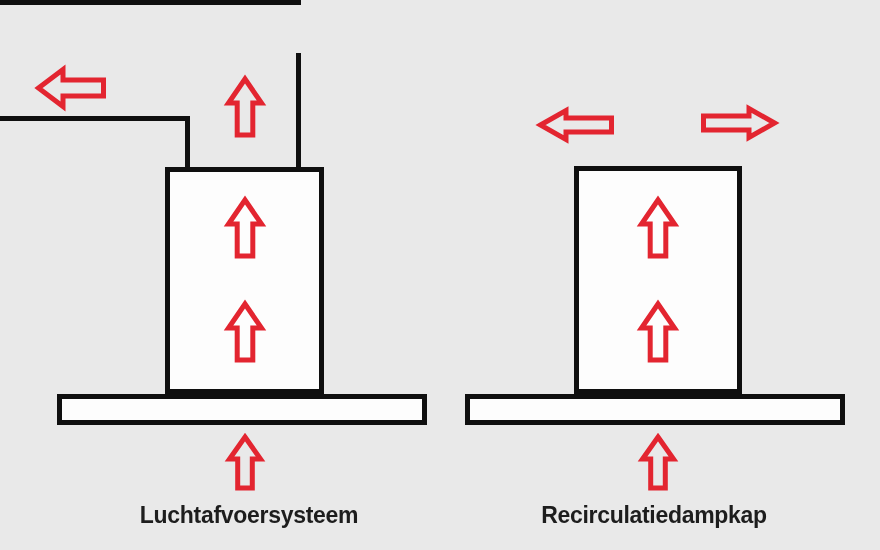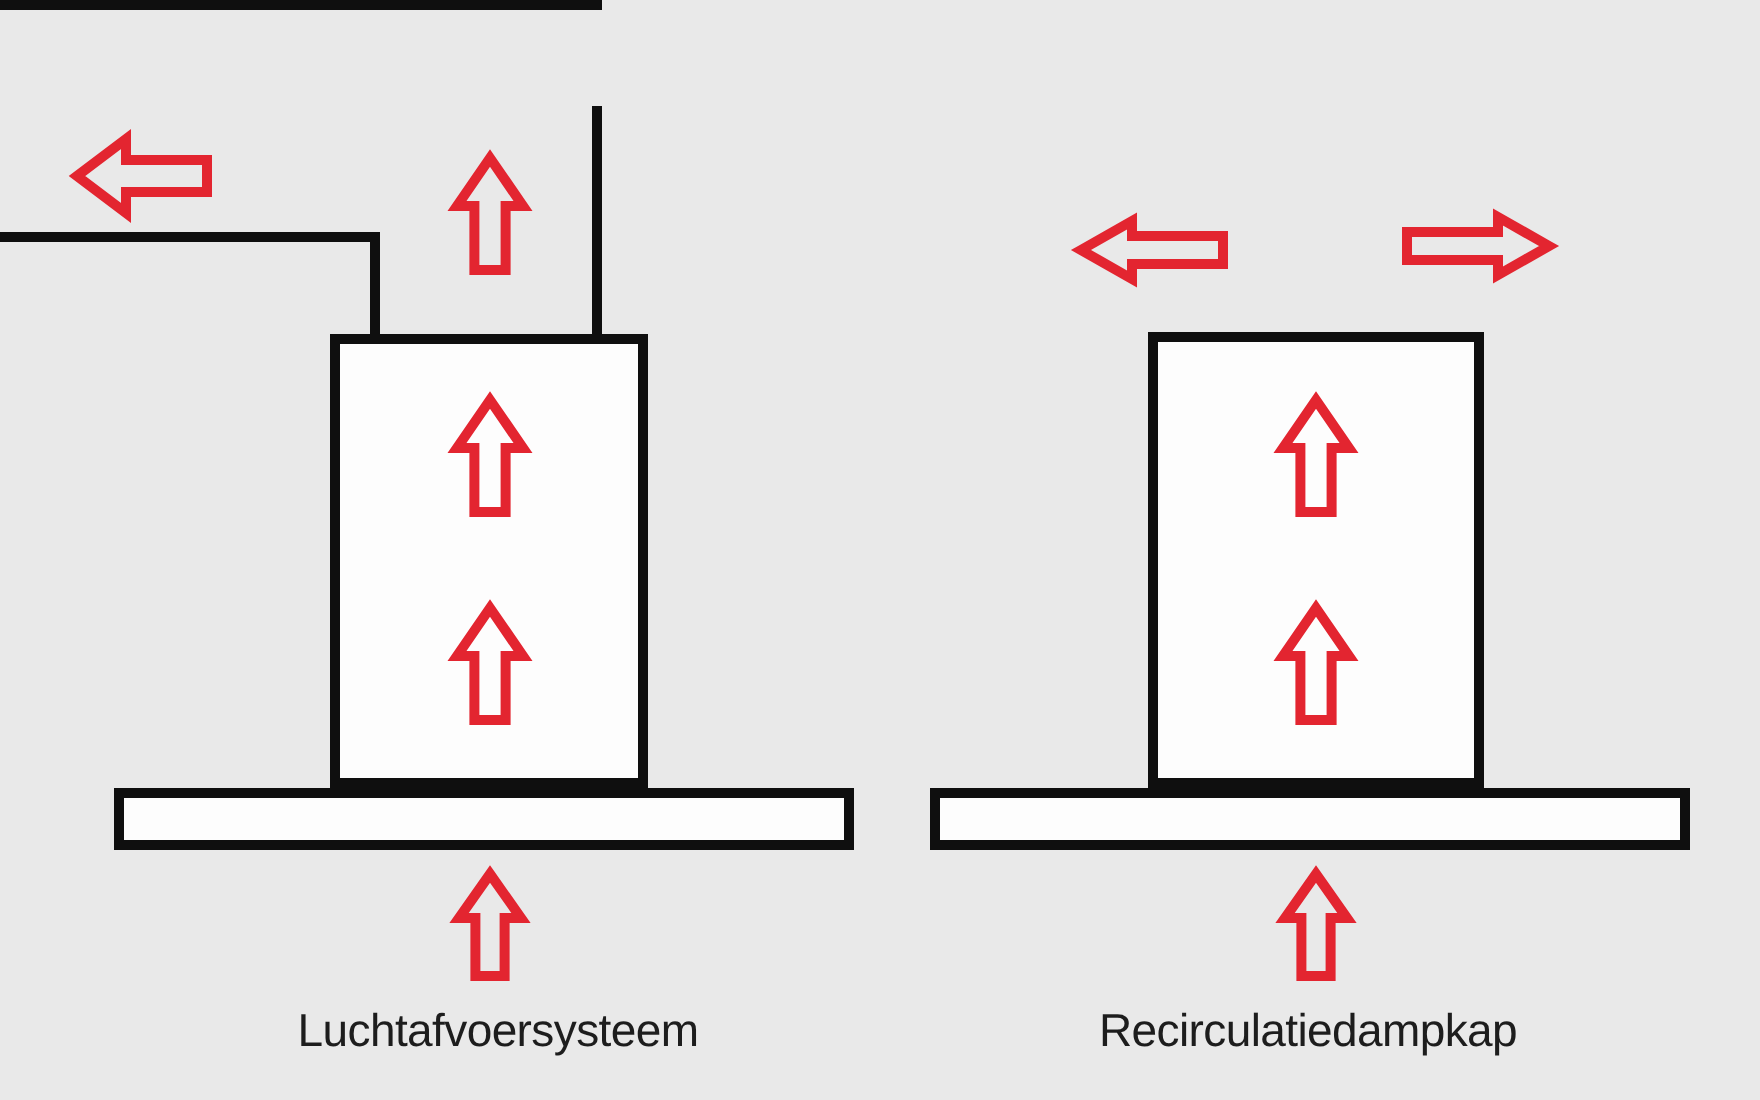--- a/index.html
+++ b/index.html
@@ -25,21 +25,21 @@
   svg.arrow polygon{
     fill:none;
     stroke:var(--red,#e32530);
     stroke-width:5;
     stroke-miterlimit:8;
   }
   .label{
     position:absolute;
     width:300px;
     text-align:center;
-    font-weight:normal;
+    font-weight:bold;
     font-size:23px;
     letter-spacing:-0.3px;
     color:var(--text,#1d1d1d);
   }
 </style>
 </head>
 <body>
 
 <div id="stage" style="--bg: #e9e9e9; --ink: #0f0f0f; --red: #e32530; --surface: #fdfdfd; --text: #1d1d1d;">
 

